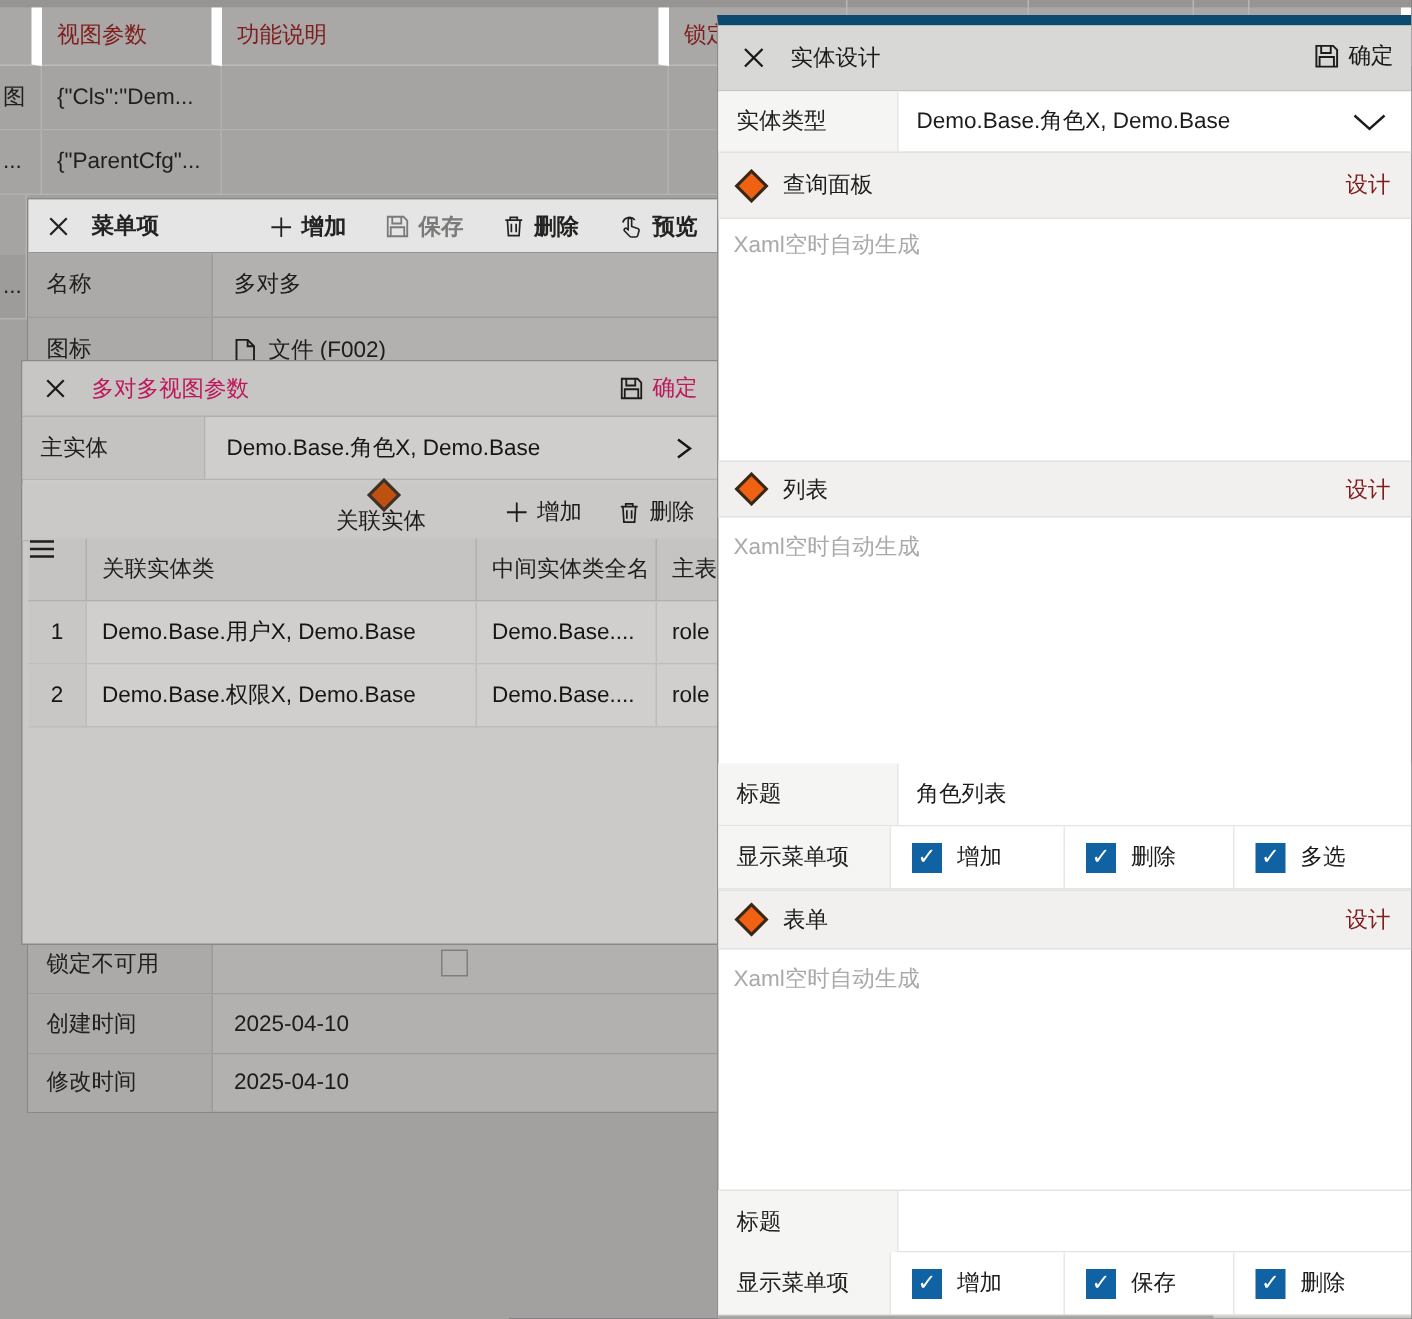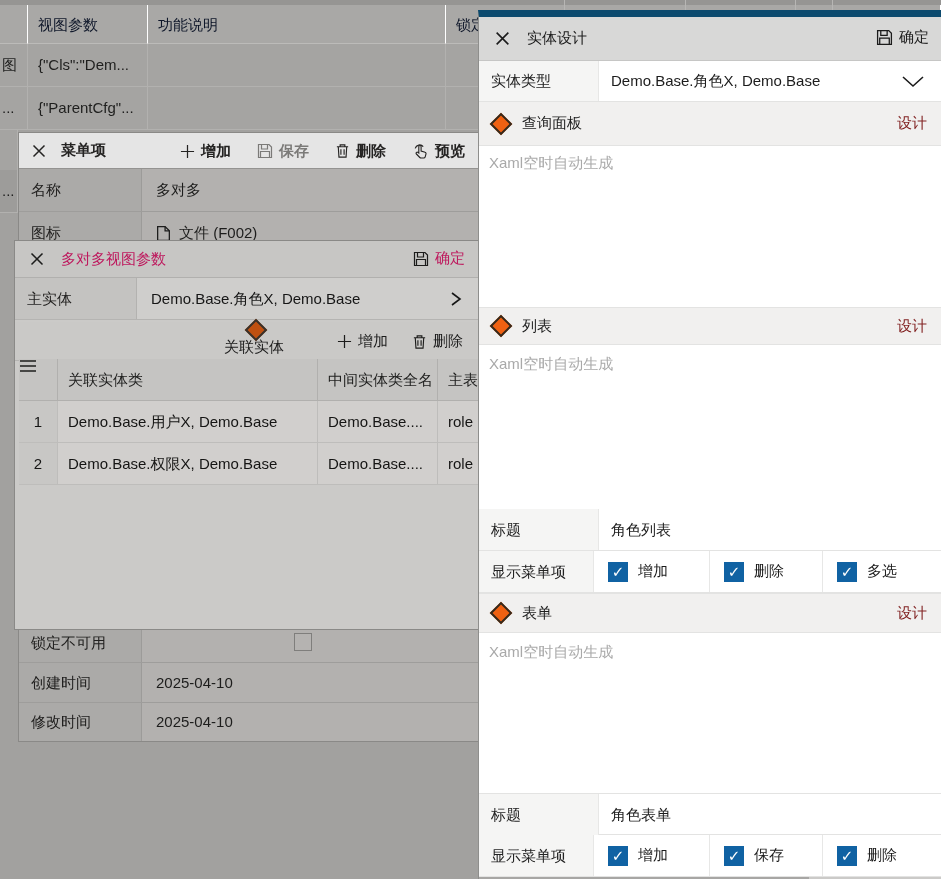--- a/index.html
+++ b/index.html
@@ -4,21 +4,21 @@
 <style>
   html,body{margin:0;padding:0;background:#6b6b6b;}
   #root{position:relative;width:941px;height:879px;overflow:hidden;background:#a2a19f;
         font-family:"Liberation Sans","DejaVu Sans",sans-serif;font-size:15px;color:#1c1c1c;}
   .abs{position:absolute;box-sizing:border-box;}
   .nw{white-space:nowrap;overflow:hidden;}
   svg{display:block;}
 
   
   .bg-topstrip{background:#969593;}
-  .bg-h{background:#a9a8a6;color:#0f172a;border-right:1px solid #ffffff;border-bottom:1px solid #bcbbb9;line-height:39px;padding-left:10px;}
+  .bg-h{background:#a9a8a6;color:#7f1d1d;border-right:7px solid #ffffff;border-bottom:1px solid #bcbbb9;line-height:39px;padding-left:10px;font-family:Liberation Mono, monospace;}
   .bg-c{background:#a5a4a2;color:#1f1f1e;border-right:1px solid #b2b1af;border-bottom:1px solid #b2b1af;line-height:42px;padding-left:10px;}
   .bg-stub{background:#b7b6b4;width:1px;}
 
   
   .icn{flex:0 0 auto;}
   .tb-item{display:flex;align-items:center;gap:6px;cursor:default;}
 
   
   .dlg-menu{background:#b2b0ae;border:1px solid #8a8987;z-index:2;}
   .dm-title{background:#e5e5e5;border-bottom:1px solid #949391;color:#242322;font-weight:bold;}
@@ -306,21 +306,20 @@
 
     <div class="abs ep-section flexc" style="left:0;top:576px;width:462px;height:40px;">
       <span class="icn diamond" style="margin-left:14px;"></span>
       <span class="nw" style="margin-left:13px;">表单</span>
       <span class="abs ep-link nw" style="right:14px;top:10px;">设计</span>
     </div>
     <div class="abs ep-placeholder nw" style="left:10px;top:626px;width:440px;height:22px;">Xaml空时自动生成</div>
 
     <div class="abs ep-row" style="left:0;top:776px;width:462px;height:42px;border-top:1px solid #e3e3e2;">
       <div class="abs ep-label nw" style="left:0;top:0;width:120px;height:41px;line-height:41px;">标题</div>
-      <div class="abs nw" style="left:132px;top:0;width:300px;height:41px;line-height:41px;">角色表单</div>
     </div>
 
     <div class="abs ep-row" style="left:0;top:818px;width:462px;height:42px;">
       <div class="abs ep-label nw" style="left:0;top:0;width:115px;height:41px;line-height:41px;">显示菜单项</div>
       <div class="abs chk-cell" style="left:115px;top:0;width:115px;height:41px;border-left:none;">
         <span class="chk">✓</span>
         <span class="nw">增加</span>
       </div>
       <div class="abs chk-cell" style="left:230px;top:0;width:113px;height:41px;">
         <span class="chk">✓</span>

